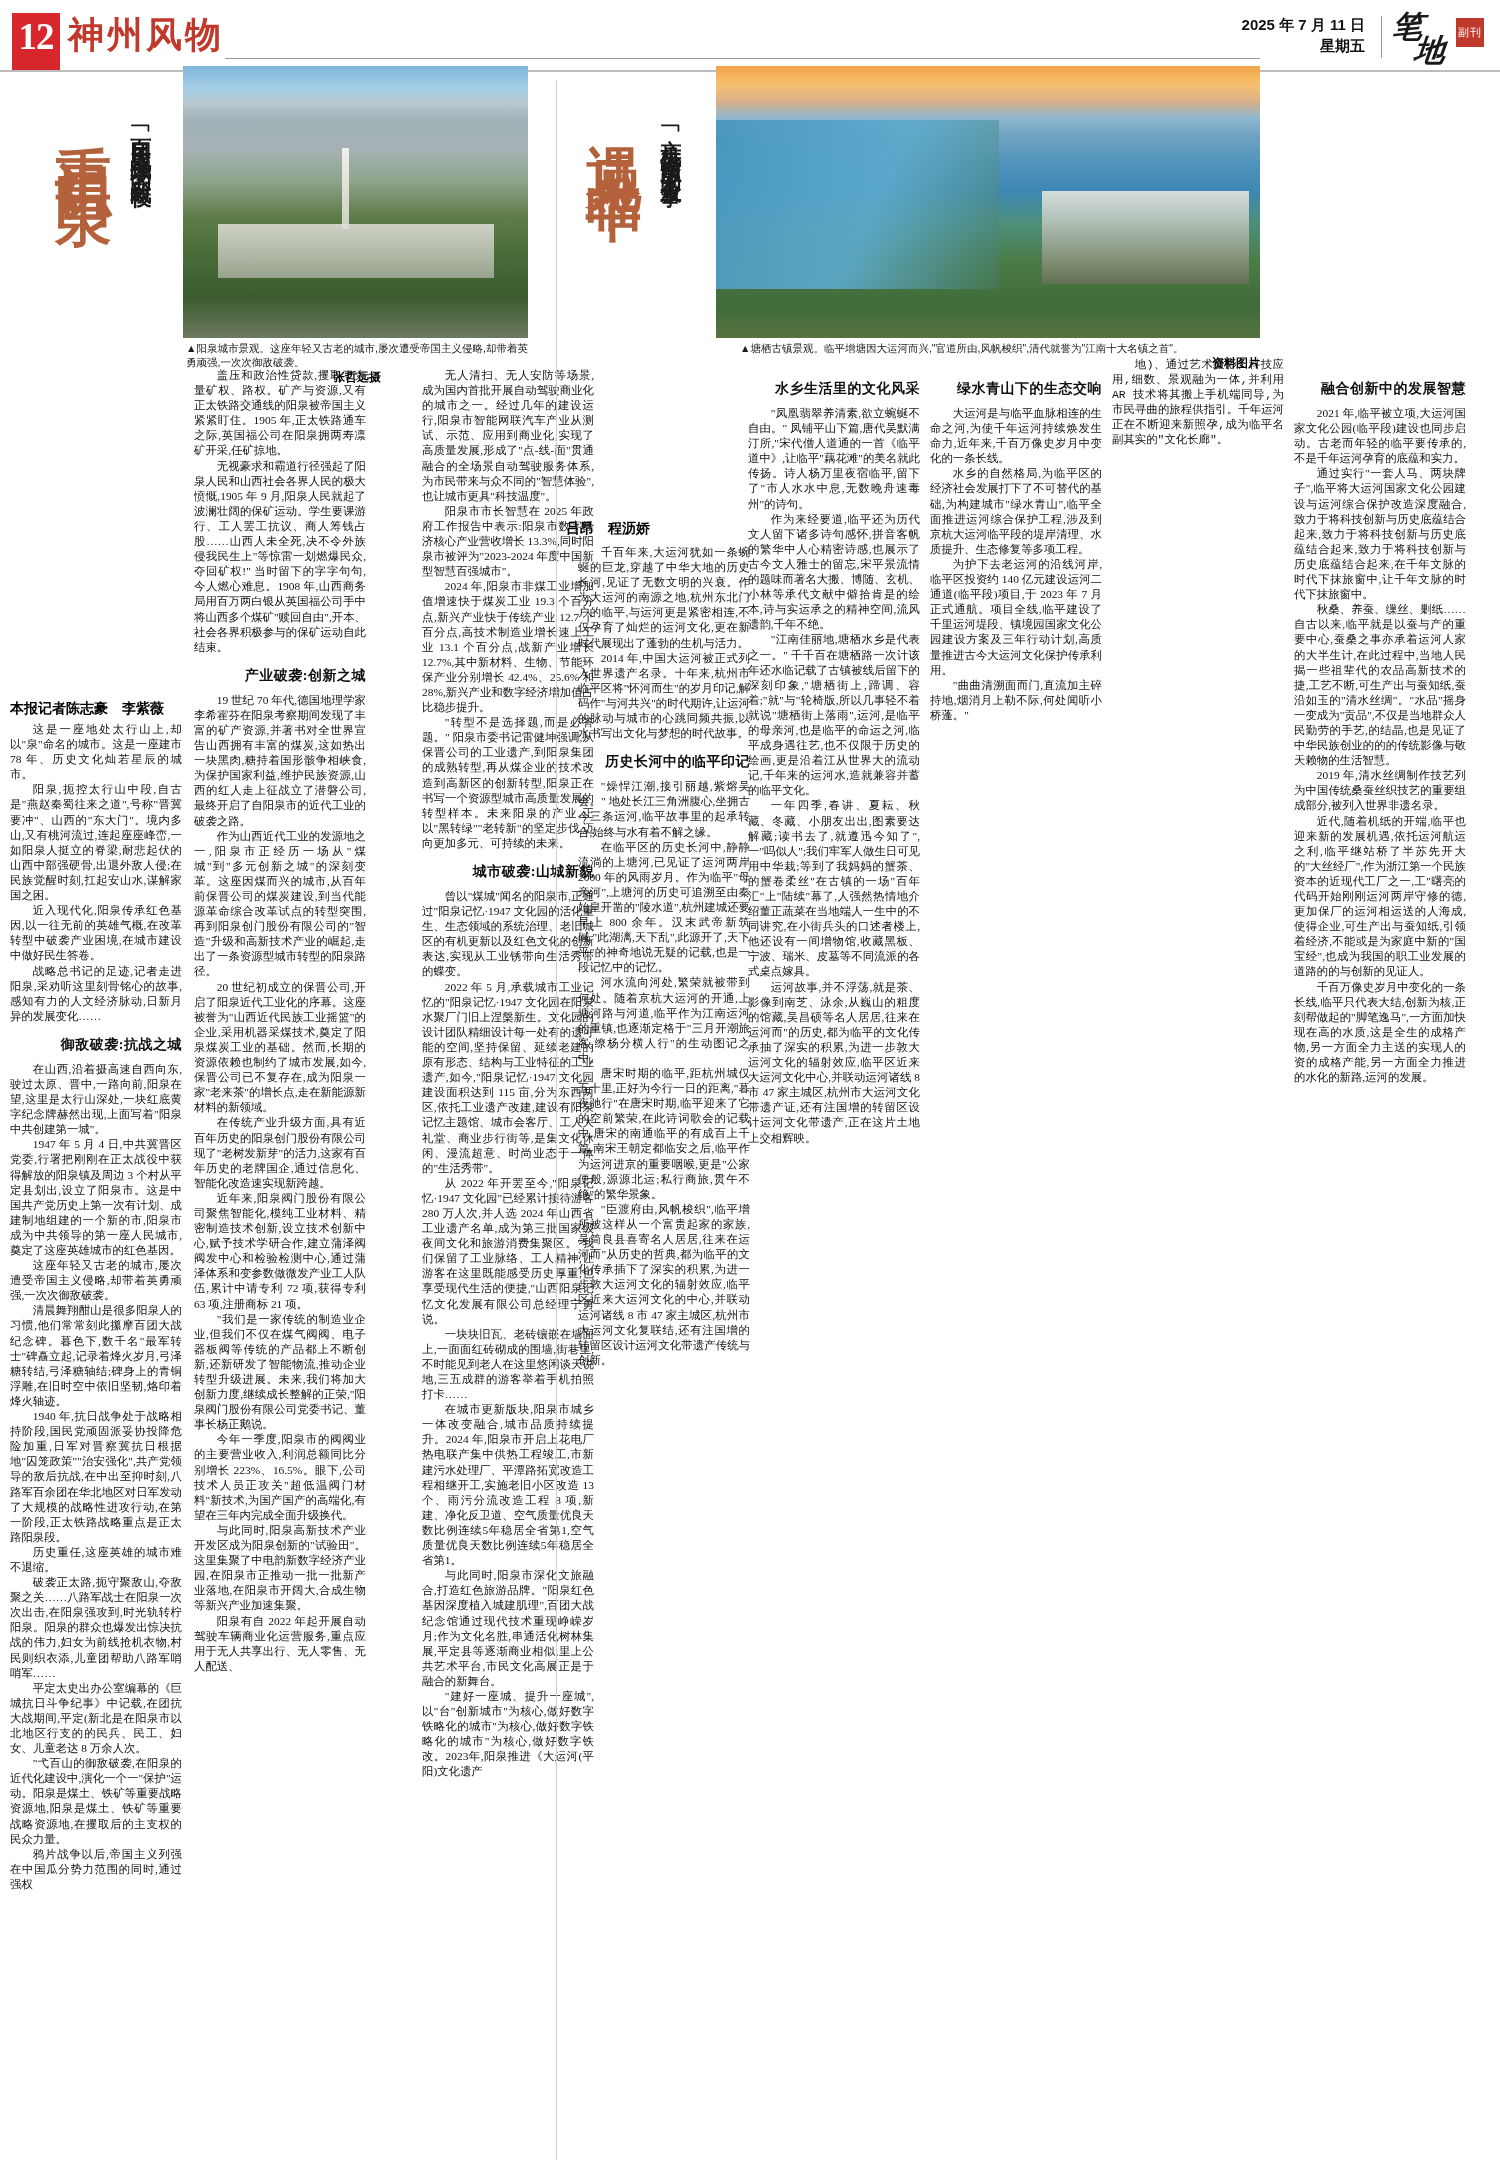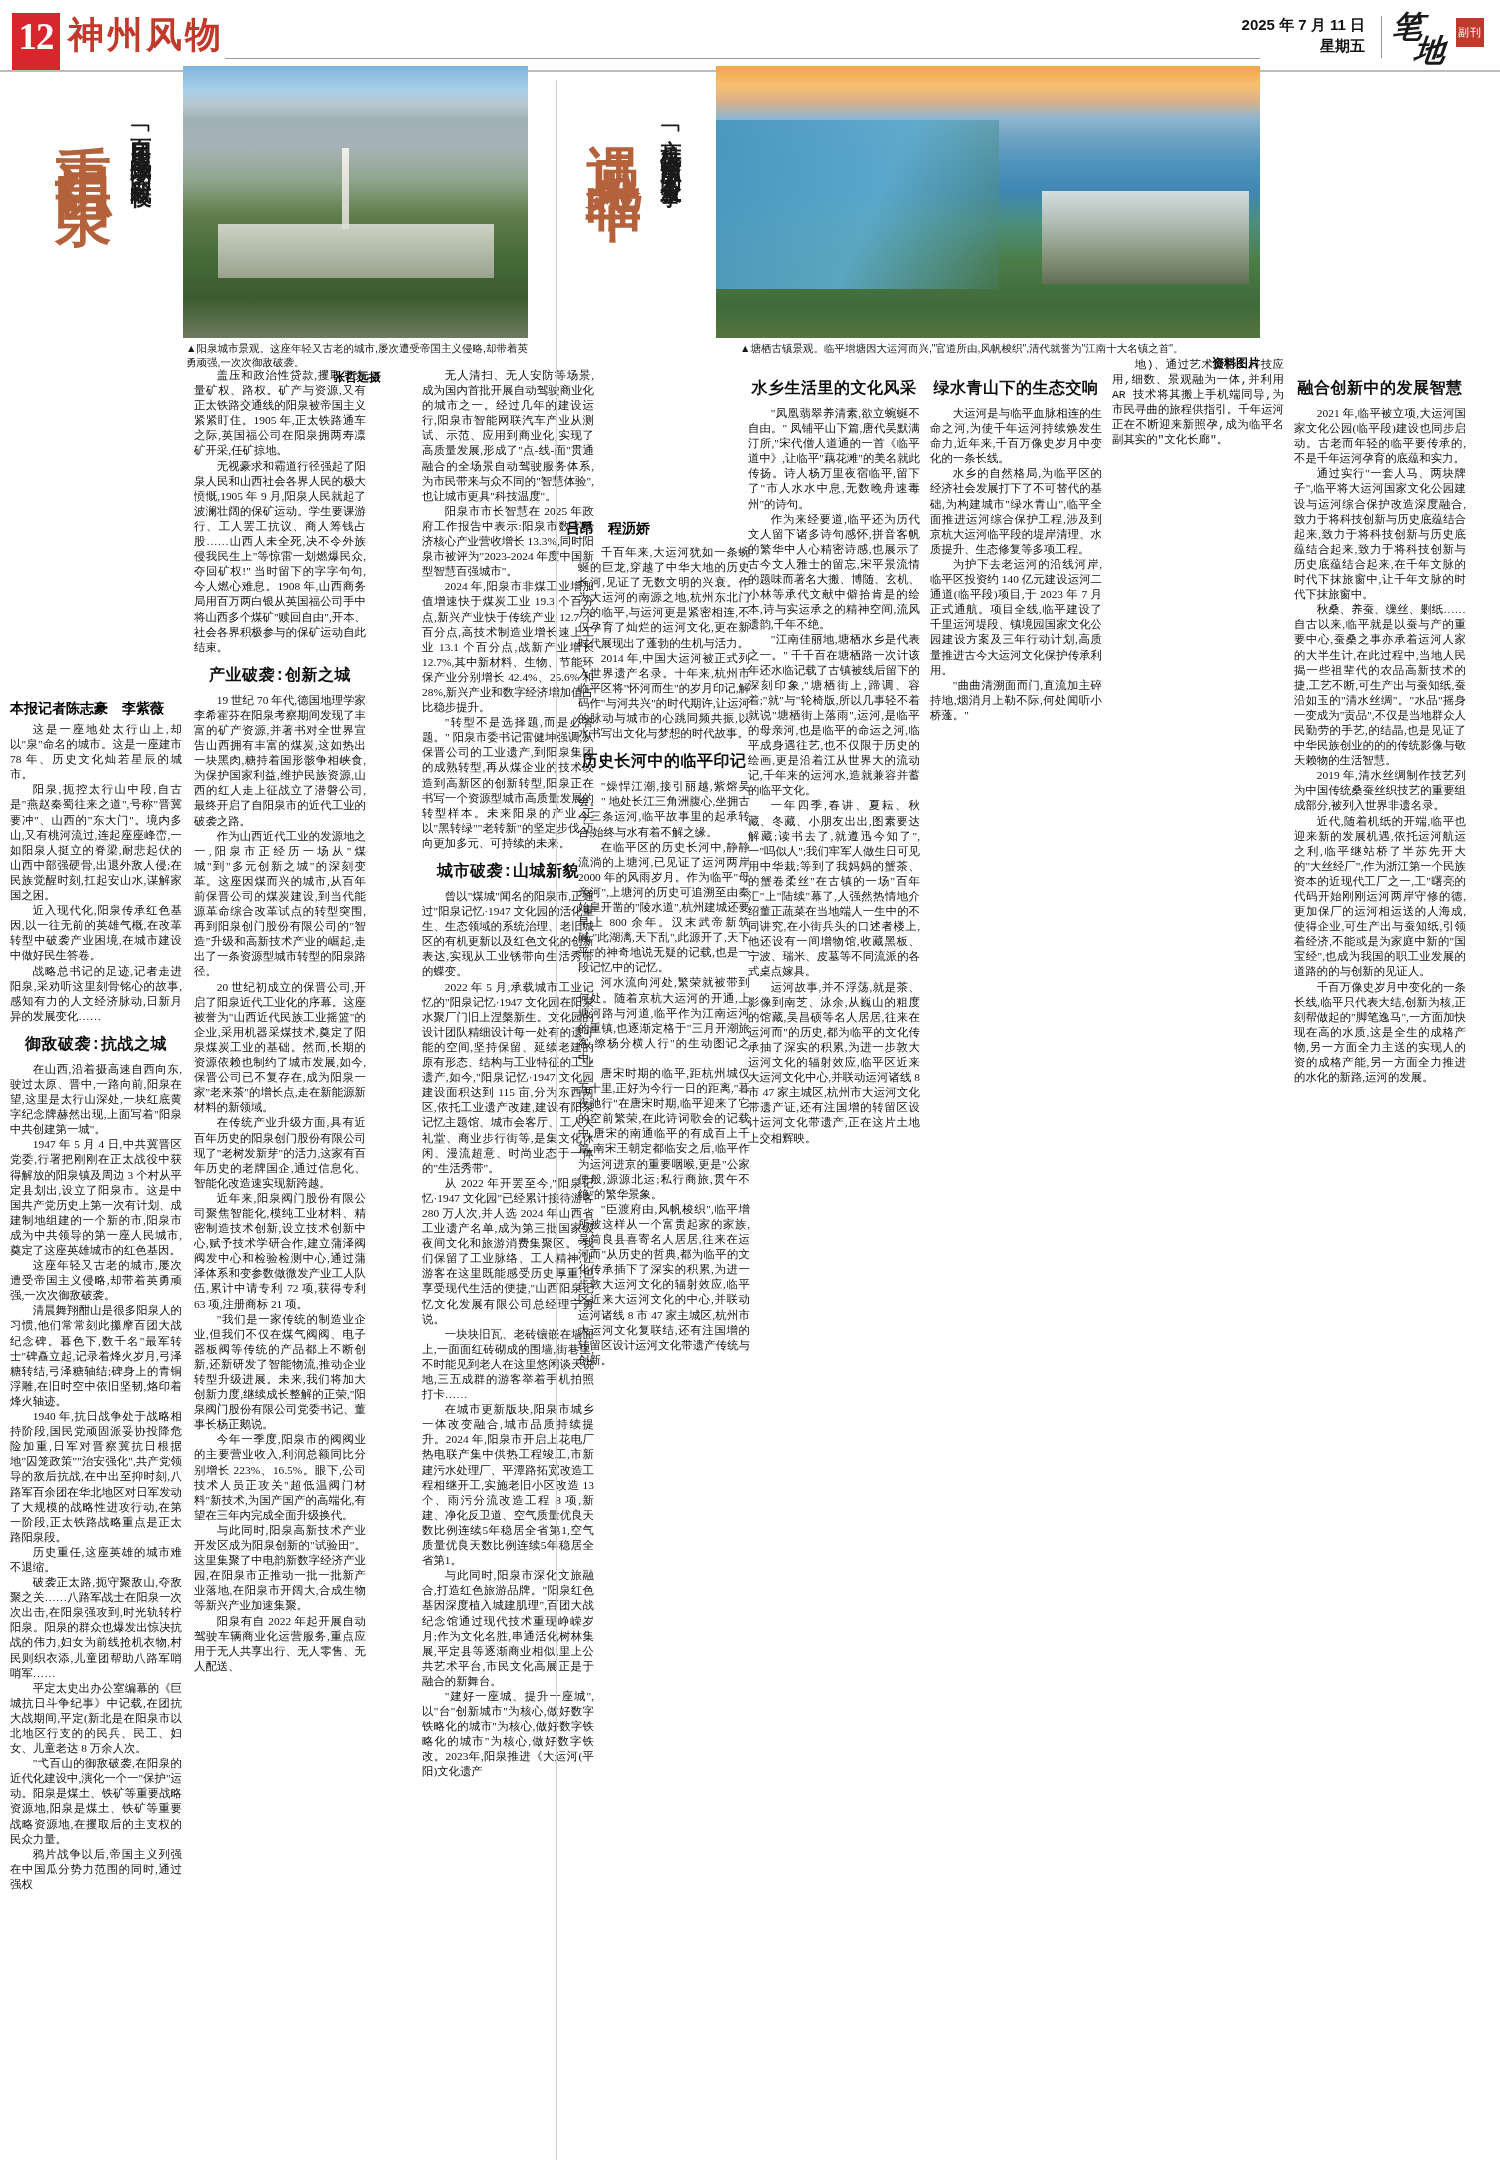--- a/index.html
+++ b/index.html
@@ -97,23 +97,23 @@
     position: absolute;
     font-size: 11.4px;
     line-height: 15.1px;
     text-align: justify;
     text-justify: inter-ideograph;
     color: #101010;
     font-family: "Liberation Serif", "DejaVu Serif", serif;
   }
   .col p { text-indent: 2em; margin: 0; }
   .col h3 {
-    font-family: Liberation Mono, monospace;
-    font-weight: bold; font-size: 16px; line-height: 20px;
-    text-align: center; margin: 11px 0 7px 0; text-indent: 0;
+    font-family: Liberation Serif, serif;
+    font-weight: bold; font-size: 14px; line-height: 20px;
+    text-align: right; margin: 11px 0 7px 0; text-indent: 0;
     letter-spacing: 0.5px;
   }
 
   .divider-v {
     position: absolute; width: 1px; background: #cfcfcf;
   }
 
   
   .ph-city {
     width: 100%; height: 100%;

